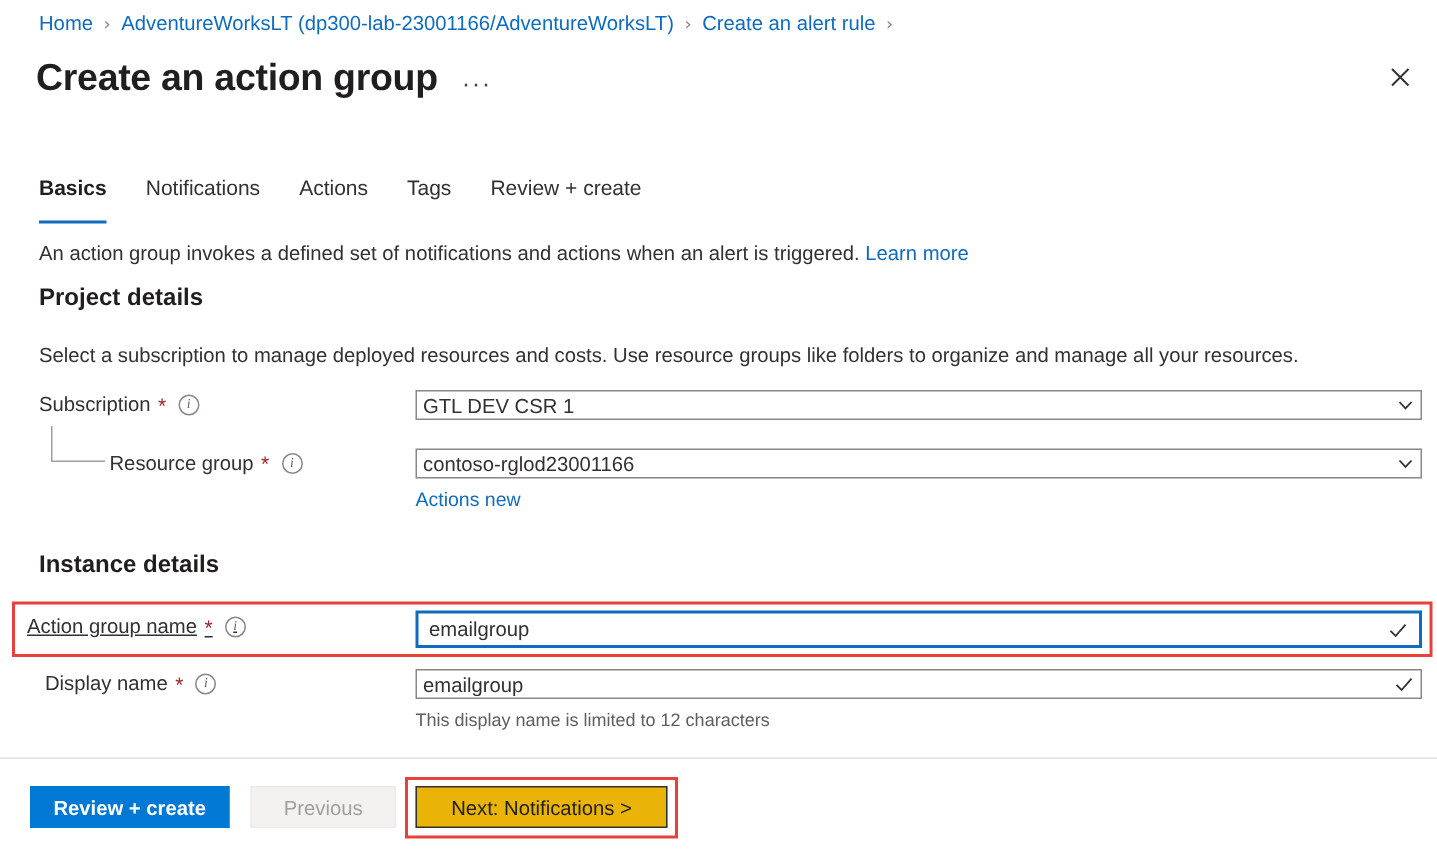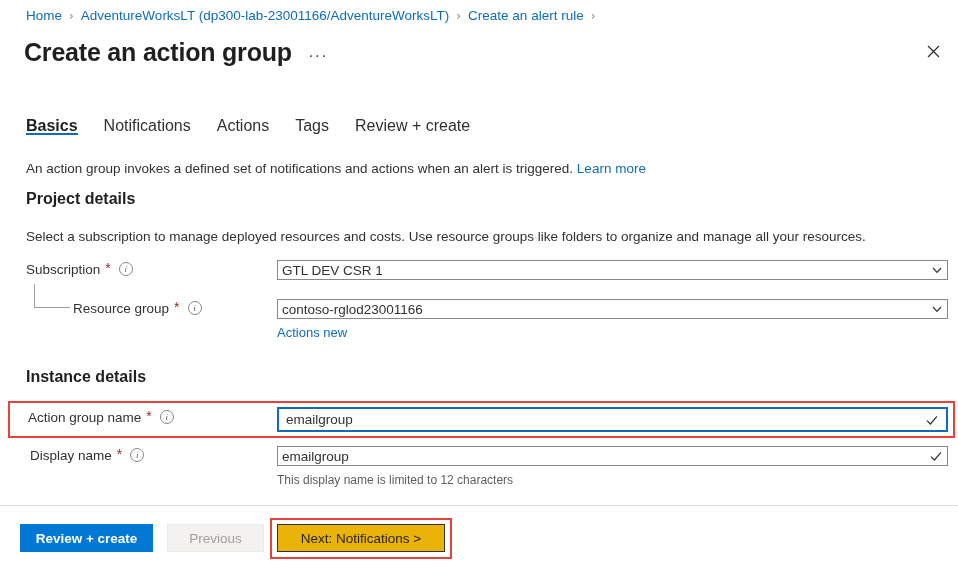--- a/index.html
+++ b/index.html
@@ -44,21 +44,21 @@
     width: 30px; height: 30px; cursor: pointer;
     display: flex; align-items: center; justify-content: center;
   }
 
   
   .tabs {
     position: absolute; left: 26px; top: 117px;
     display: flex; align-items: flex-end; gap: 26px;
   }
   .tab {
-    font-size: 16px; color: #323130; padding-bottom: 0;
+    font-size: 14px; color: #323130; padding-bottom: 16px;
     cursor: pointer; position: relative; white-space: nowrap;
   }
   .tab.active { font-weight: 700; color: #201f1e; }
   .tab.active::after {
     content: ""; position: absolute; left: 0; right: 0; bottom: 0;
     height: 2px; background: #0f6cbd;
   }
 
   
   .desc {
@@ -76,21 +76,21 @@
 
   .section-sub {
     position: absolute; left: 26px; top: 228px;
     font-size: 13.5px; color: #323130; line-height: 18px;
   }
 
   
   .form-row { position: absolute; left: 0; width: 958px; height: 24px; }
   .f-label {
     position: absolute; font-size: 13.5px; color: #323130;
-    display: flex; align-items: flex-start; gap: 5px; white-space: nowrap;
+    display: flex; align-items: center; gap: 5px; white-space: nowrap;
   }
   .req { color: #a4262c; font-size: 14px; line-height: 12px; }
   .info-icon {
     display: inline-flex; align-items: center; justify-content: center;
     width: 14px; height: 14px; border-radius: 50%;
     border: 1px solid #8a8886; color: #605e5c;
     font-size: 9px; font-style: italic; font-family: "Liberation Serif", serif;
     cursor: pointer; margin-left: 3px; line-height: 1;
   }
 
@@ -228,21 +228,21 @@
           <path d="M2 4 L6 8.3 L10 4" stroke="#323130" stroke-width="1.2" fill="none"></path>
         </svg>
       </div>
     </div>
   </div>
   <div class="link-under" style="top:325px;">Actions new</div>
 
   <div class="section-head" id="instance-details-head">Instance details</div>
 
   <div class="form-row" style="top:407px;">
-    <div class="f-label" style="left:28px; top:3px;">
+    <div class="f-label" style="left:18px; top:3px;text-decoration:underline;">
       <span>Action group name</span>
       <span class="req">*</span>
       <span class="info-icon">i</span>
     </div>
     <div class="ctrl">
       <div class="text-box focused" style="height:25px;">
         <span class="ctrl-val">emailgroup</span>
         <svg class="check" viewBox="0 0 14 14">
           <path d="M2 7.6 L5.4 11 L12 3.4" stroke="#323130" stroke-width="1.2" fill="none"></path>
         </svg>

